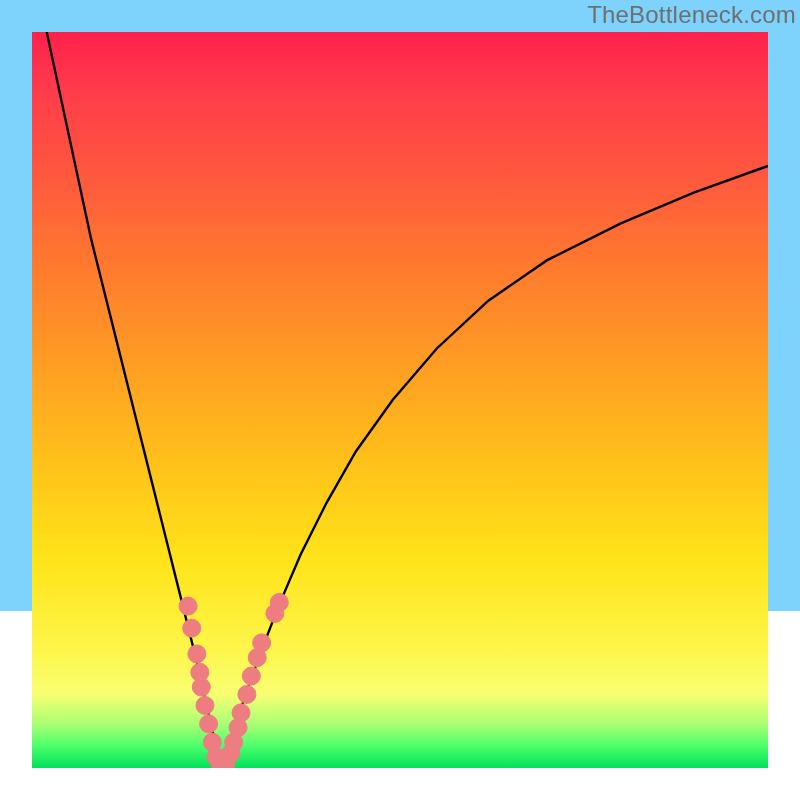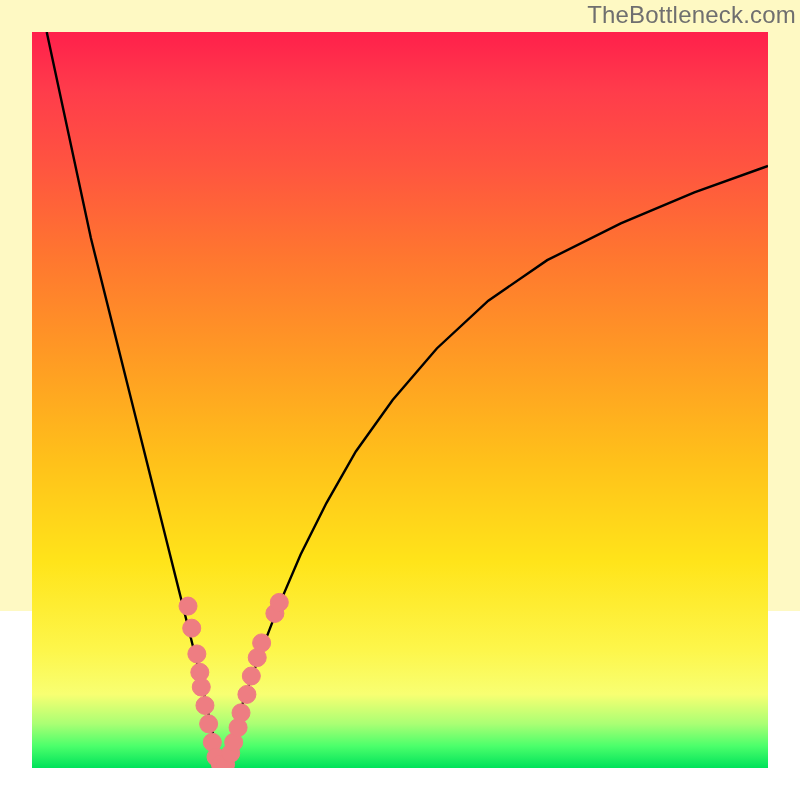--- a/index.html
+++ b/index.html
@@ -7,21 +7,21 @@
     padding: 0;
     width: 800px;
     height: 800px;
     overflow: hidden;
     font-family: Arial, Helvetica, sans-serif;
   }
   .frame {
     position: relative;
     width: 800px;
     height: 611px;
-    background: #fef9c3;
+    background: #7dd3fc;
     box-sizing: border-box;
   }
   .plot-area {
     position: absolute;
     top: 32px;
     left: 32px;
     width: 736px;
     height: 736px;
     background: linear-gradient(to bottom,
       #ff204b 0%,

